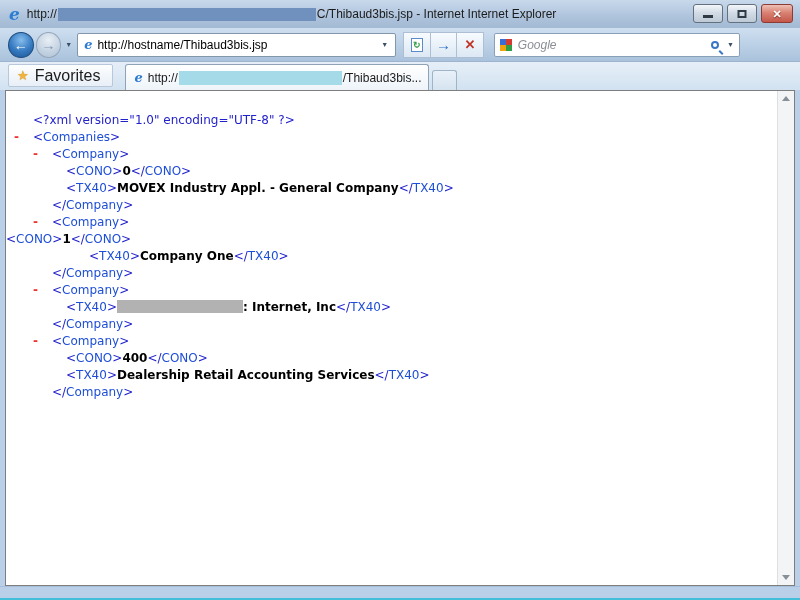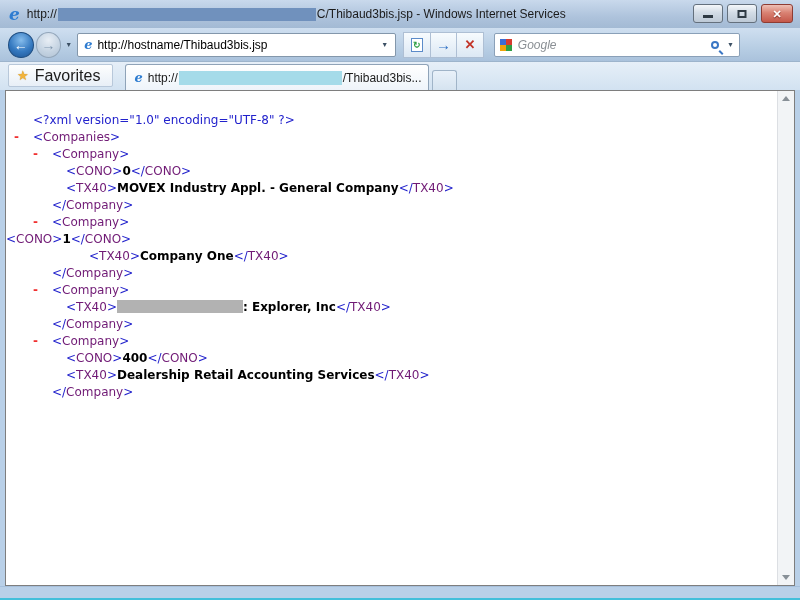--- a/index.html
+++ b/index.html
@@ -70,21 +70,21 @@
 
   
   .content-row { display:flex; height:496px; background:#b9d0e8; }
   .frame-side { width:5px; background:#b9d0e8; }
   .content-frame { flex:1; display:flex; border:1px solid #7e7e7e; background:#fff; }
   .xml-pane { flex:1; overflow:hidden; padding-top:21px; font-family:"DejaVu Sans", sans-serif;
     font-size:12px; line-height:17px; }
   .xline { position:relative; white-space:nowrap; }
   .minus { position:absolute; color:#f03030; font-weight:bold; }
   .b { color:#2222cc; }
-  .n { color:#701a75; }
+  .n { color:#1d4ed8; }
   .v { color:#000; font-weight:bold; }
   .redact-x { display:inline-block; height:13px; background:#b2b2b2; vertical-align:-2px; }
 
   .scrollbar { width:17px; background:#f2f4f6; border-left:1px solid #dcdfe3; position:relative; }
   .sb-arrow { position:absolute; left:50%; transform:translateX(-50%); width:0; height:0; }
   .sb-up { top:5px; border-left:4px solid transparent; border-right:4px solid transparent; border-bottom:5px solid #889097; }
   .sb-down { bottom:5px; border-left:4px solid transparent; border-right:4px solid transparent; border-top:5px solid #889097; }
 
   
   .bottom-frame { height:14px; background:#b9d0e8; border-top:1px solid #a6c0dc; position:relative; }
@@ -93,21 +93,21 @@
 </head>
 <body>
 
 <div class="window">
 
   <div class="titlebar">
     <span class="ie-logo">e</span>
     <span class="title-text">
         <span>http://</span>
         <span class="redact-title"></span>
-        <span>C/Thibaud3bis.jsp - Windows Internet Services</span>
+        <span>C/Thibaud3bis.jsp - Internet Internet Explorer</span>
       </span>
     <div class="win-buttons">
       <div class="wbtn">
           <span class="glyph-min"></span>
         </div>
       <div class="wbtn">
           <span class="glyph-max"></span>
         </div>
       <div class="wbtn close">
           <span class="glyph-close">✕</span>
@@ -170,21 +170,21 @@
           <div class="xline" style="padding-left: 27px;"><span class="minus" style="left: 8px;">-</span><span class="b">&lt;</span><span class="n">Companies</span><span class="b">&gt;</span></div>
           <div class="xline" style="padding-left: 46px;"><span class="minus" style="left: 27px;">-</span><span class="b">&lt;</span><span class="n">Company</span><span class="b">&gt;</span></div>
           <div class="xline" style="padding-left: 60px;"><span class="b">&lt;</span><span class="n">CONO</span><span class="b">&gt;</span><span class="v">0</span><span class="b">&lt;/</span><span class="n">CONO</span><span class="b">&gt;</span></div>
           <div class="xline" style="padding-left: 60px;"><span class="b">&lt;</span><span class="n">TX40</span><span class="b">&gt;</span><span class="v">MOVEX Industry Appl. - General Company</span><span class="b">&lt;/</span><span class="n">TX40</span><span class="b">&gt;</span></div>
           <div class="xline" style="padding-left: 46px;"><span class="b">&lt;/</span><span class="n">Company</span><span class="b">&gt;</span></div>
           <div class="xline" style="padding-left: 46px;"><span class="minus" style="left: 27px;">-</span><span class="b">&lt;</span><span class="n">Company</span><span class="b">&gt;</span></div>
           <div class="xline" style=""><span class="b">&lt;</span><span class="n">CONO</span><span class="b">&gt;</span><span class="v">1</span><span class="b">&lt;/</span><span class="n">CONO</span><span class="b">&gt;</span></div>
           <div class="xline" style="padding-left: 83px;"><span class="b">&lt;</span><span class="n">TX40</span><span class="b">&gt;</span><span class="v">Company One</span><span class="b">&lt;/</span><span class="n">TX40</span><span class="b">&gt;</span></div>
           <div class="xline" style="padding-left: 46px;"><span class="b">&lt;/</span><span class="n">Company</span><span class="b">&gt;</span></div>
           <div class="xline" style="padding-left: 46px;"><span class="minus" style="left: 27px;">-</span><span class="b">&lt;</span><span class="n">Company</span><span class="b">&gt;</span></div>
-          <div class="xline" style="padding-left: 60px;"><span class="b">&lt;</span><span class="n">TX40</span><span class="b">&gt;</span><span class="redact-x" style="width: 126px;"></span><span class="v">: Explorer, Inc</span><span class="b">&lt;/</span><span class="n">TX40</span><span class="b">&gt;</span></div>
+          <div class="xline" style="padding-left: 60px;"><span class="b">&lt;</span><span class="n">TX40</span><span class="b">&gt;</span><span class="redact-x" style="width: 126px;"></span><span class="v">: Internet, Inc</span><span class="b">&lt;/</span><span class="n">TX40</span><span class="b">&gt;</span></div>
           <div class="xline" style="padding-left: 46px;"><span class="b">&lt;/</span><span class="n">Company</span><span class="b">&gt;</span></div>
           <div class="xline" style="padding-left: 46px;"><span class="minus" style="left: 27px;">-</span><span class="b">&lt;</span><span class="n">Company</span><span class="b">&gt;</span></div>
           <div class="xline" style="padding-left: 60px;"><span class="b">&lt;</span><span class="n">CONO</span><span class="b">&gt;</span><span class="v">400</span><span class="b">&lt;/</span><span class="n">CONO</span><span class="b">&gt;</span></div>
           <div class="xline" style="padding-left: 60px;"><span class="b">&lt;</span><span class="n">TX40</span><span class="b">&gt;</span><span class="v">Dealership Retail Accounting Services</span><span class="b">&lt;/</span><span class="n">TX40</span><span class="b">&gt;</span></div>
           <div class="xline" style="padding-left: 46px;"><span class="b">&lt;/</span><span class="n">Company</span><span class="b">&gt;</span></div>
         </div>
       <div class="scrollbar">
         <span class="sb-arrow sb-up"></span>
         <span class="sb-arrow sb-down"></span>
       </div>

